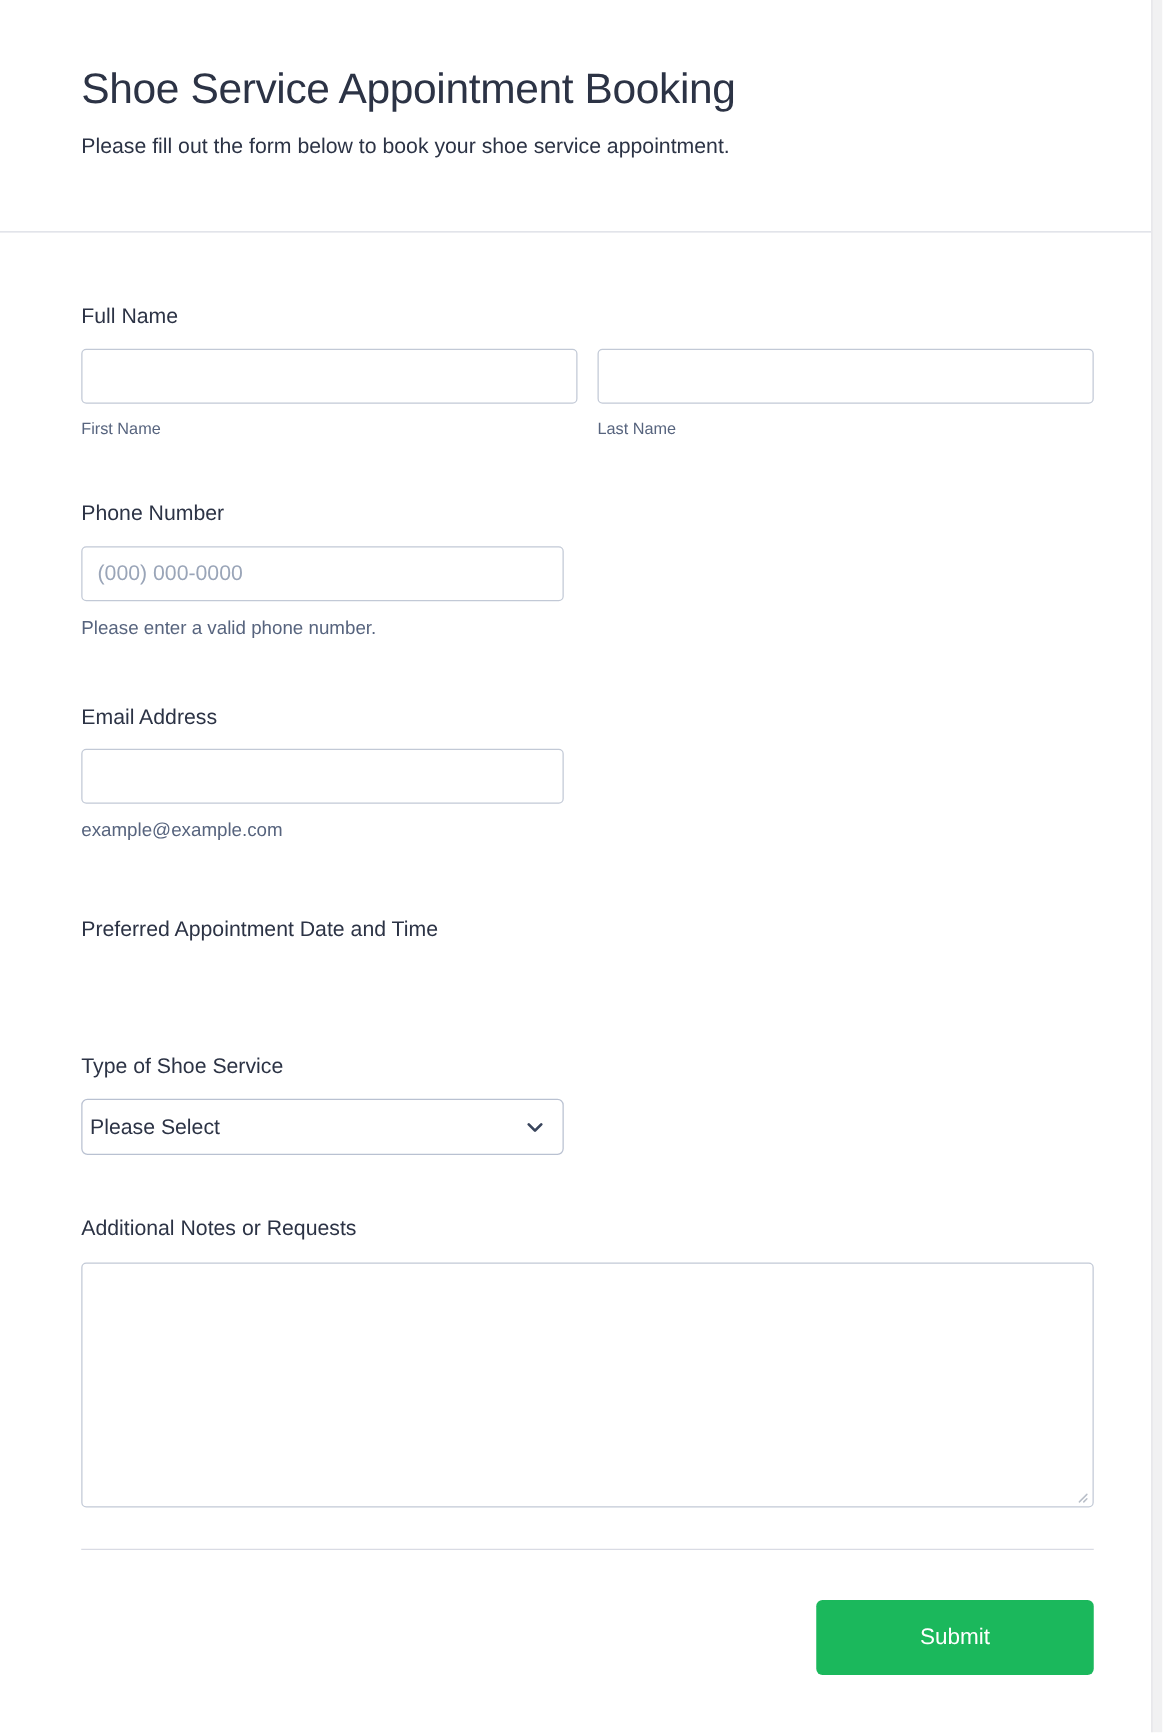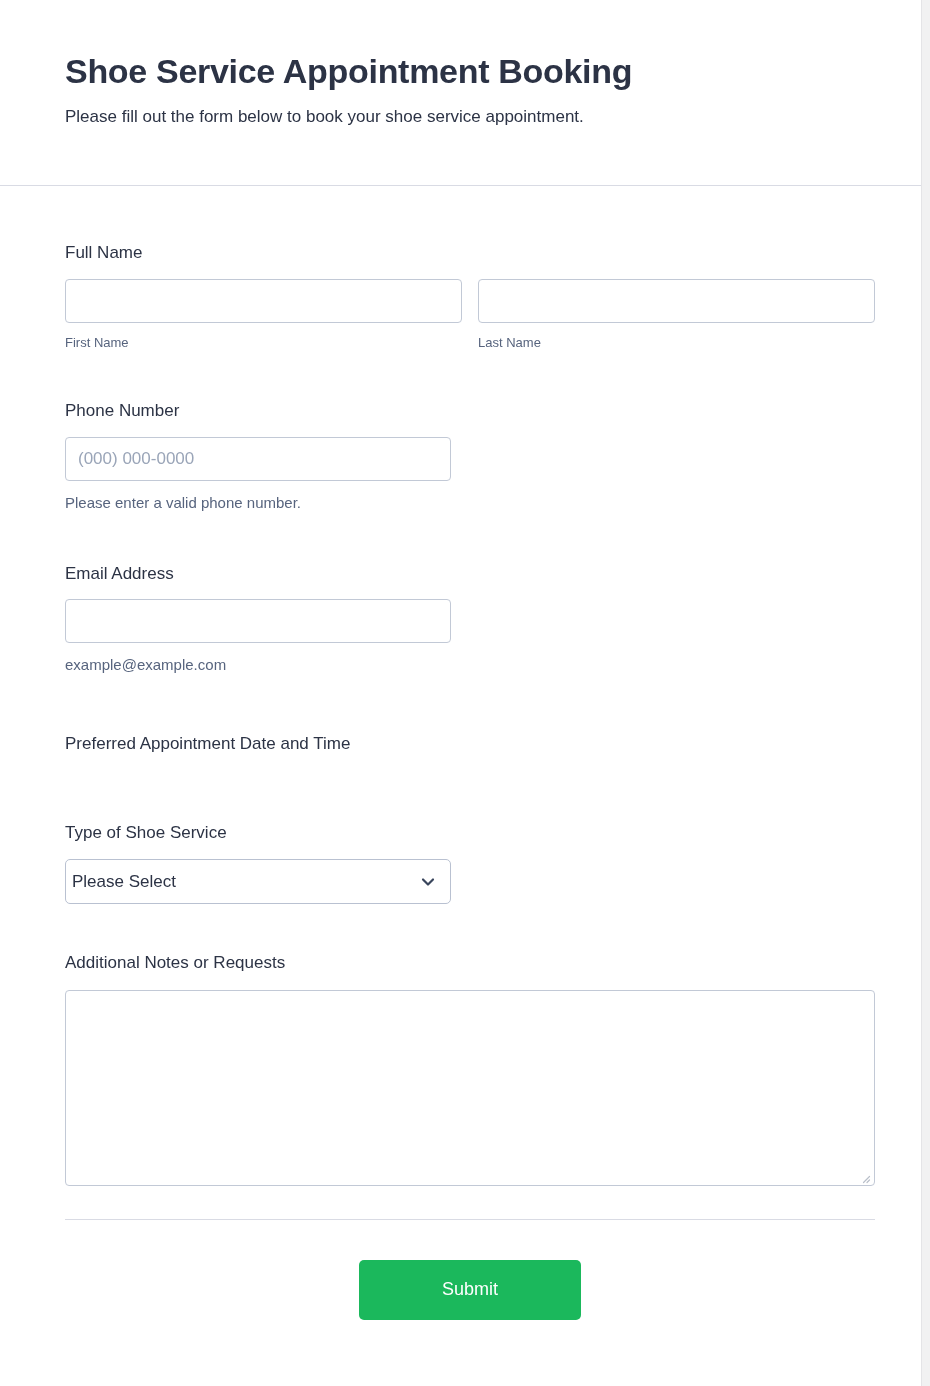--- a/index.html
+++ b/index.html
@@ -29,21 +29,21 @@
     border-left: 1px solid #e4e4e7;
   }
   
   .form-header {
     padding: 52px 65px 0 65px;
     height: 186px;
     border-bottom: 1px solid #d9dbe4;
   }
   .form-title {
     font-size: 34px;
-    font-weight: 700;
+    font-weight: 400;
     letter-spacing: -0.3px;
     color: #2c3345;
     margin-bottom: 16px;
   }
   .form-subtitle {
     font-size: 17px;
     font-weight: 400;
     color: #2c3345;
   }
   
@@ -87,21 +87,21 @@
     gap: 16px;
     margin-top: 16px;
   }
   .name-col { flex: 1 1 0; }
   
   .w-half { width: 386px; }
   .section-phone { margin-top: 50px; }
   .section-email { margin-top: 52px; }
   .section-phone .input, .section-email .input { margin-top: 15px; }
   .section-appointment { margin-top: 60px; }
-  .section-service { margin-top: 68px; }
+  .section-service { margin-top: 88px; }
   .select-box {
     position: relative;
     width: 386px;
     height: 45px;
     margin-top: 16px;
     border: 1px solid #b9c1d1;
     border-radius: 5px;
     background: #ffffff;
     display: flex;
     align-items: center;
@@ -146,21 +146,21 @@
     width: 12px;
     height: 12px;
     pointer-events: none;
   }
   
   .form-footer {
     margin-top: 33px;
     border-top: 1px solid #d9dbe4;
     padding-top: 40px;
     display: flex;
-    justify-content: center;
+    justify-content: flex-end;
   }
   .submit-btn {
     width: 222px;
     height: 60px;
     border: none;
     border-radius: 5px;
     background: #1bb85c;
     color: #ffffff;
     font-family: "Liberation Sans", "DejaVu Sans", sans-serif;
     font-size: 18px;

